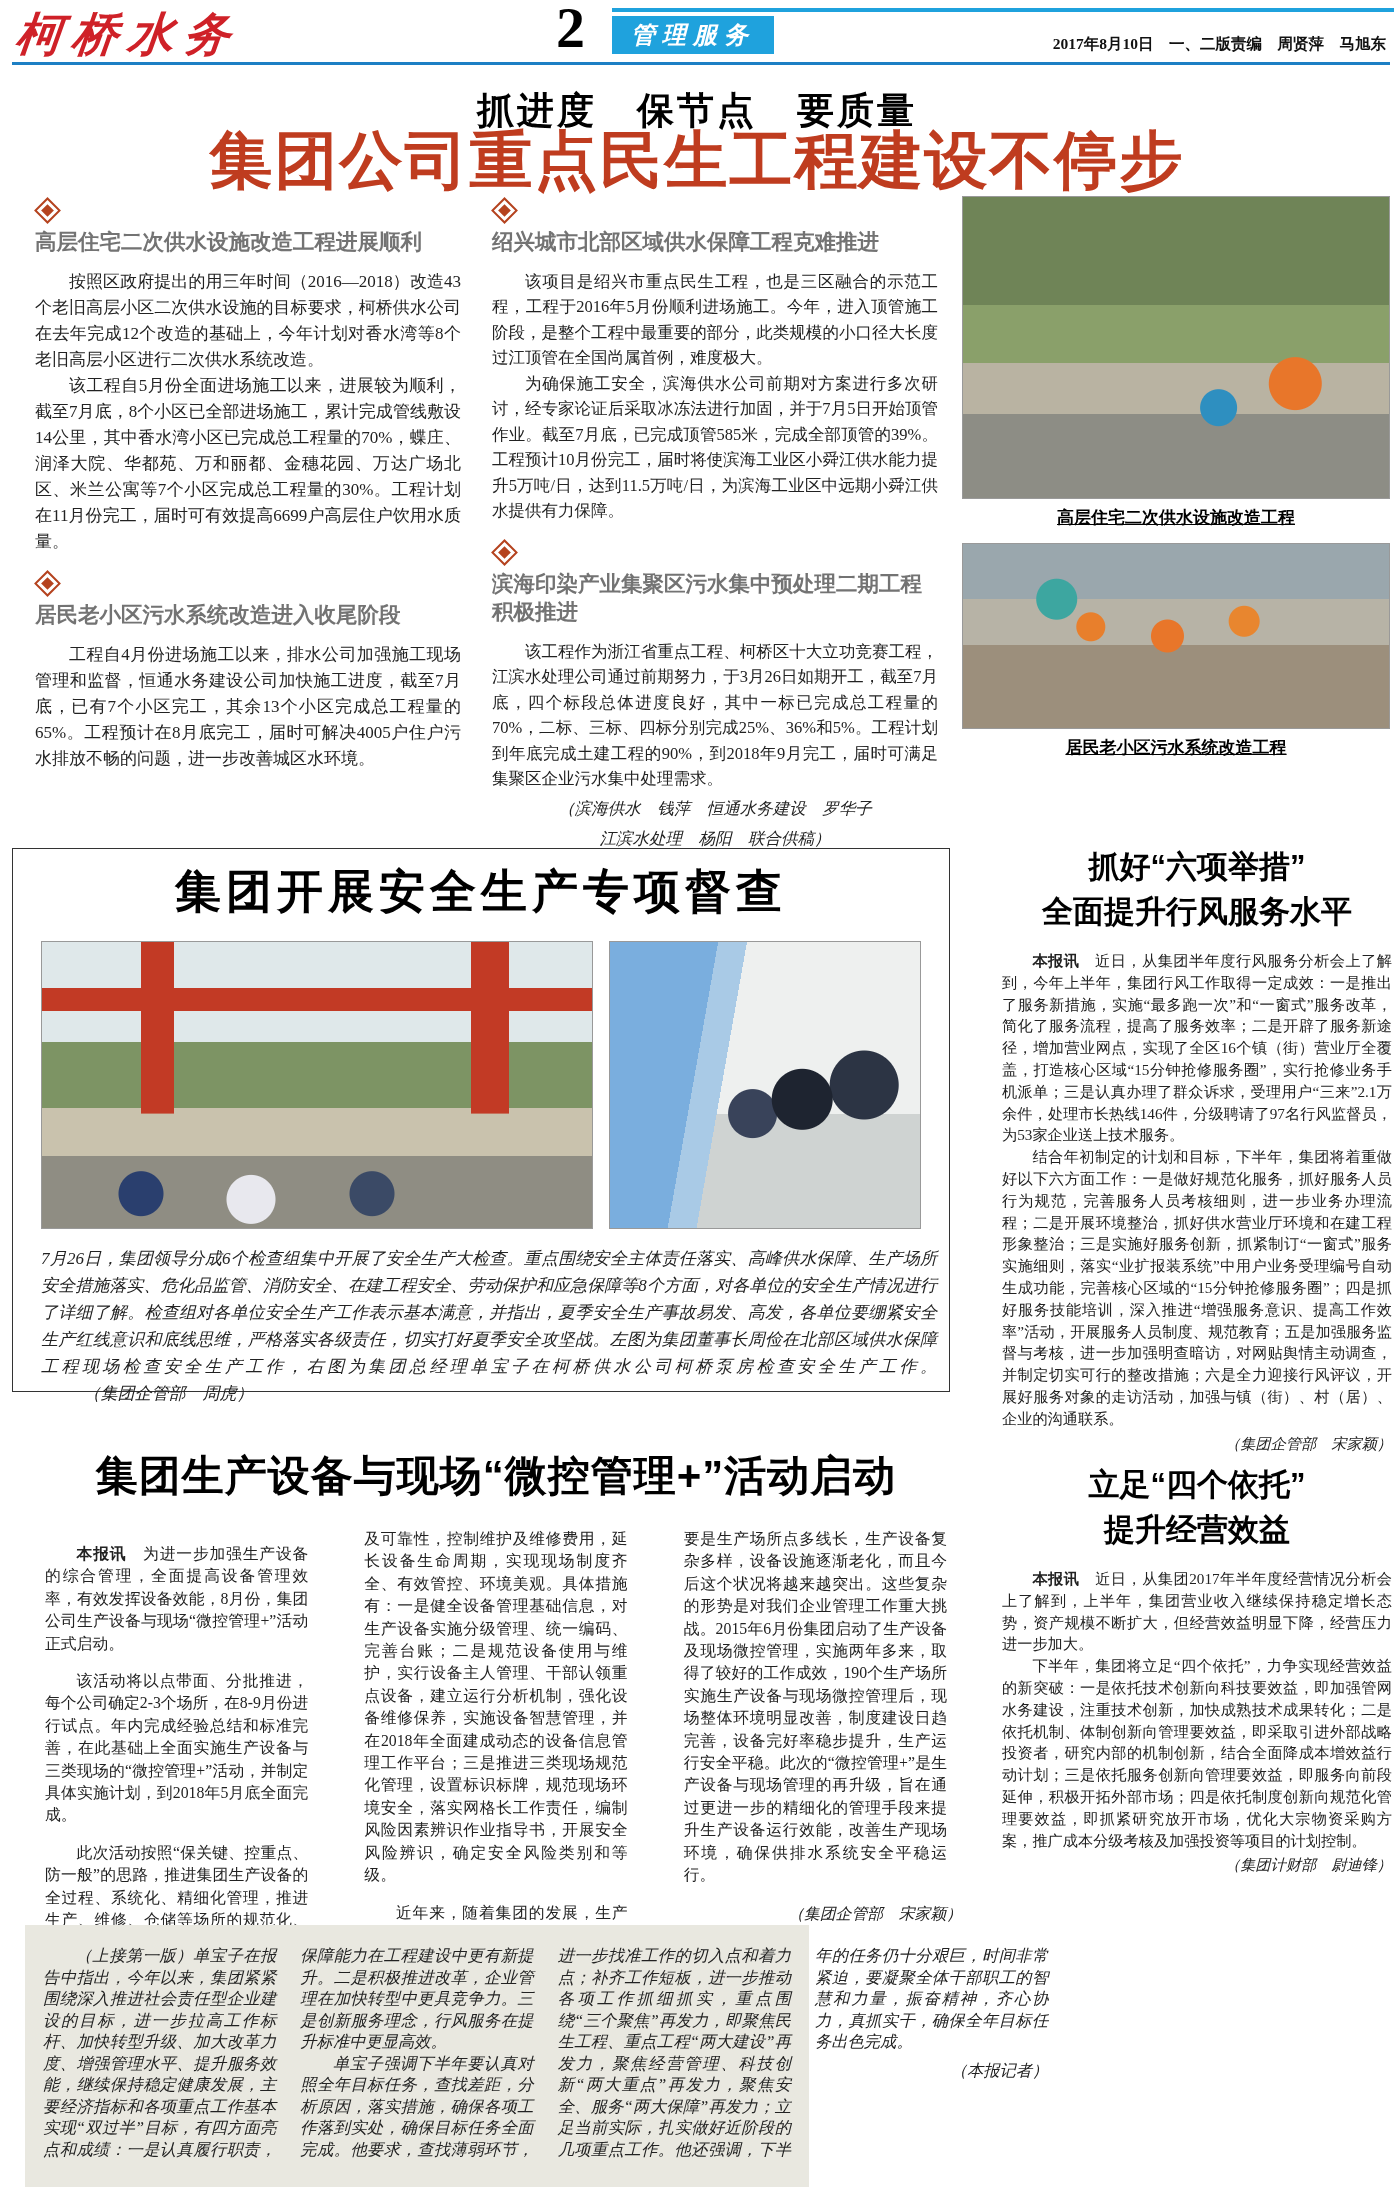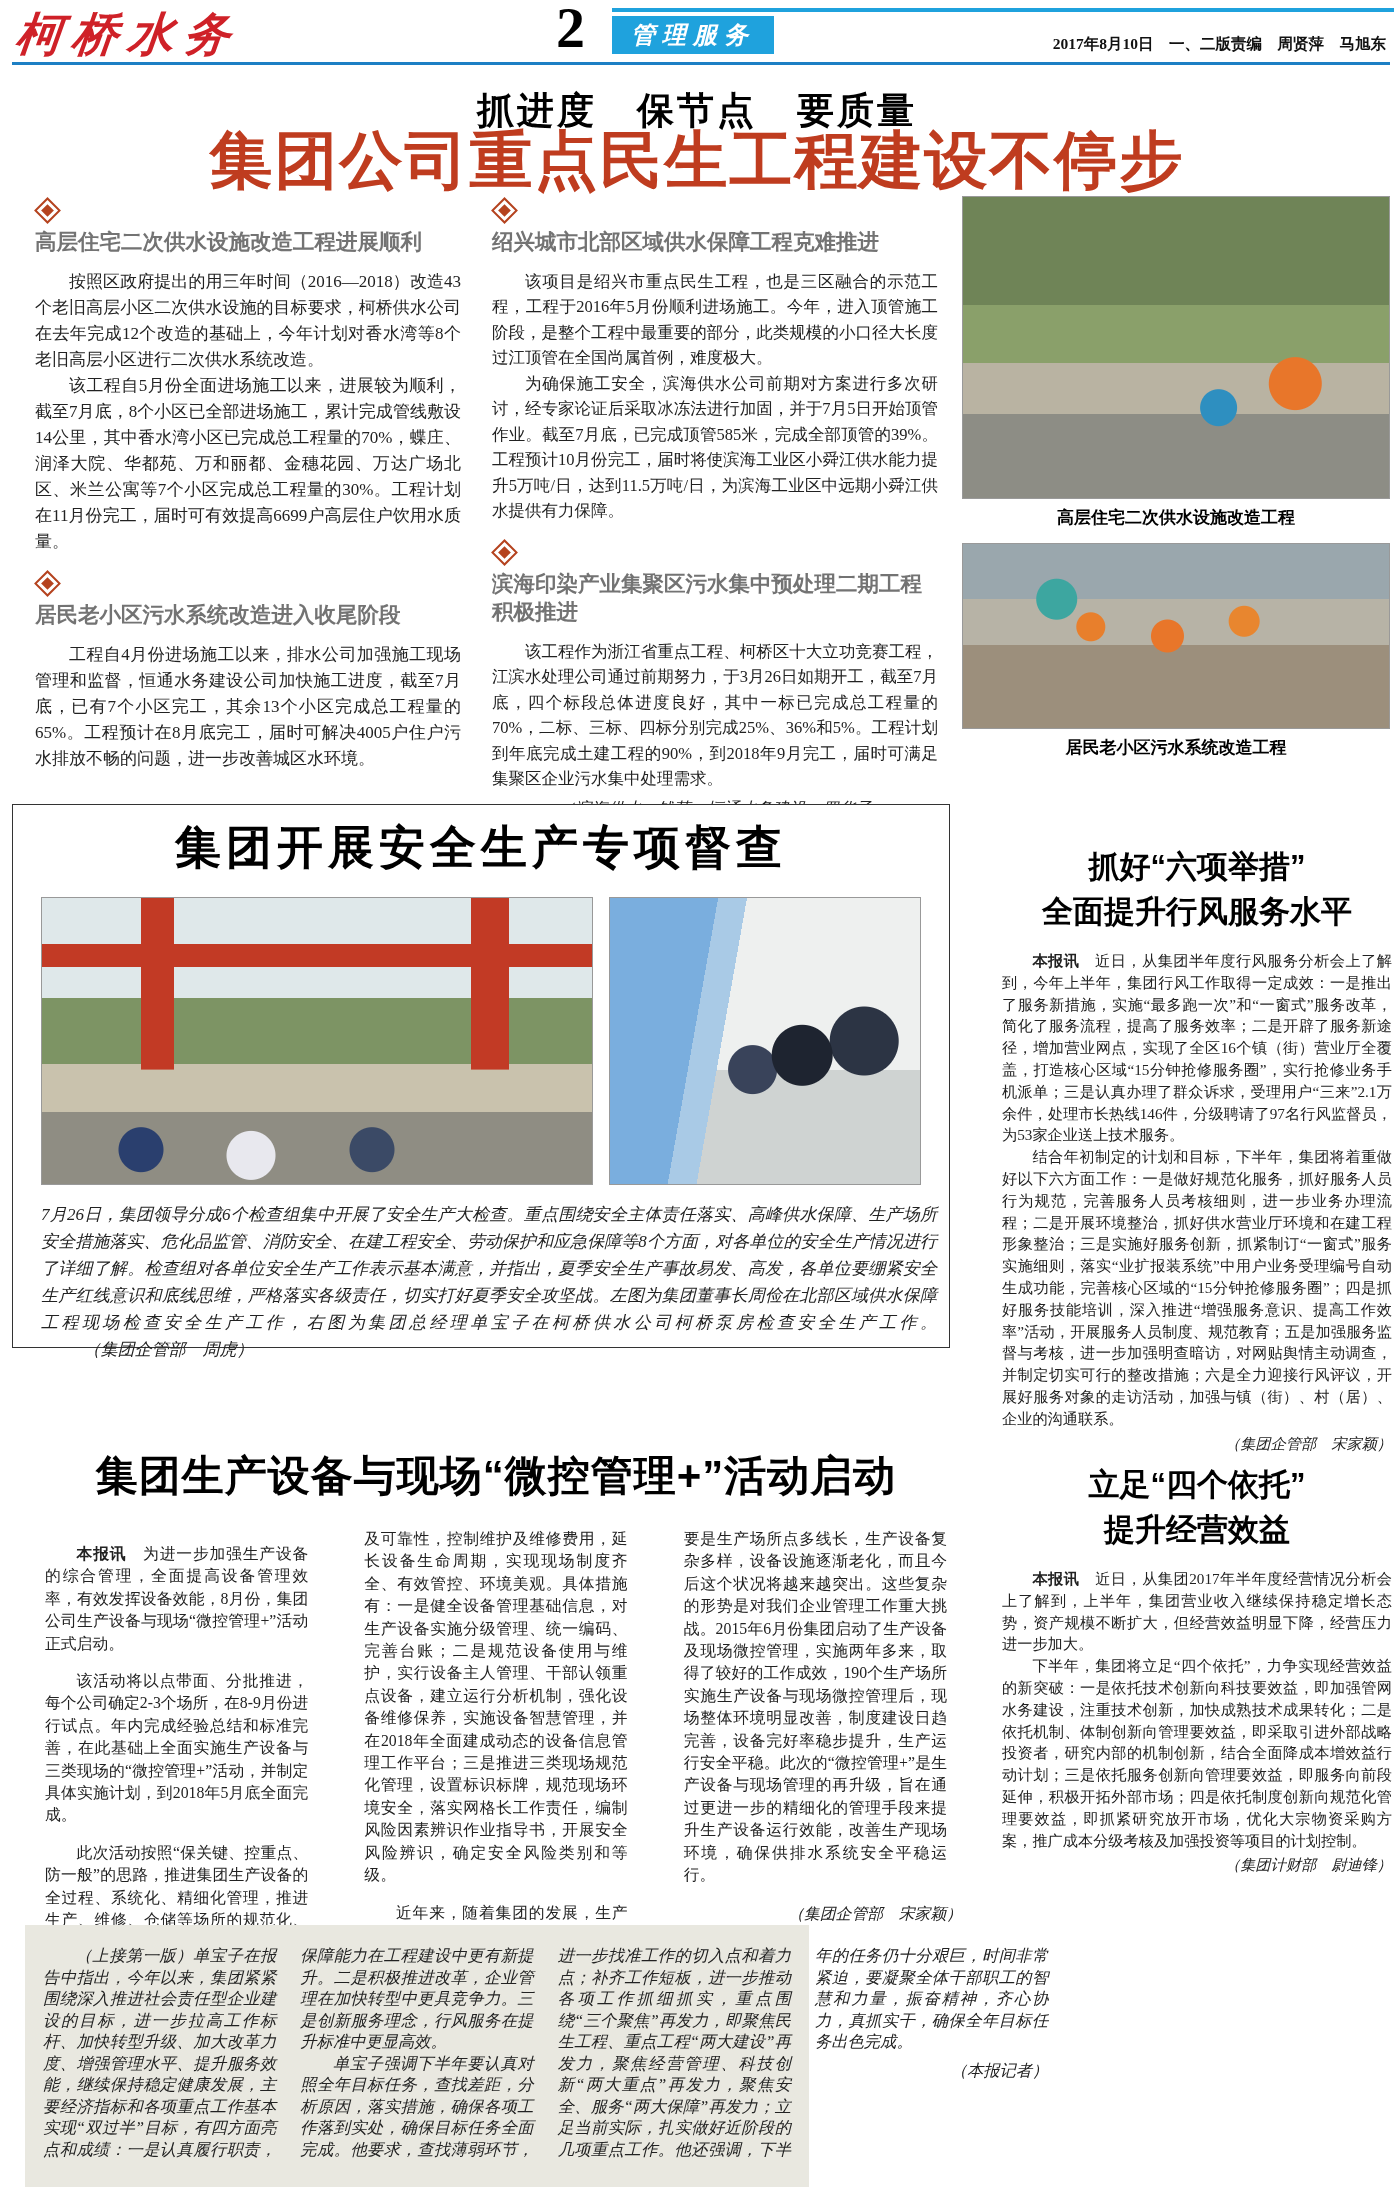--- a/index.html
+++ b/index.html
@@ -36,35 +36,35 @@
   .bullet::after{content:'';position:absolute;inset:3px;background:#b5431f;}
   .bp{font-size:17px;line-height:26px;text-align:justify;text-indent:2em;margin:0;color:#222;}
   .col2 .bp{font-size:16.5px;line-height:25.5px;}
   .art{margin-bottom:14px;}
   .byline-center{font-style:italic;text-align:center;font-size:16.5px;line-height:26px;color:#222;margin-top:4px;}
 
   
   .photo-col{position:absolute;left:962px;top:196px;width:428px;}
   .photo{width:100%;border:1px solid #999;box-sizing:border-box;}
   .photo-caption{text-align:center;font-family:"Liberation Sans",sans-serif;font-weight:bold;
-        font-size:17px;margin:7px 0 14px 0;color:#000;}
+        font-size:17px;margin:7px 0 14px 0;color:#000;text-decoration:underline;}
   .ph1{height:303px;background:
         radial-gradient(circle at 78% 62%, #e8762a 0 26px, transparent 27px),
         radial-gradient(circle at 60% 70%, #2e8fc0 0 18px, transparent 19px),
         linear-gradient(180deg,#6f8457 0 36%, #8aa06a 36% 55%, #b9b3a2 55% 72%, #8d8d85 72% 100%),
         linear-gradient(90deg,#55683f 0 55%, #cfc5ae 55% 100%);background-repeat:no-repeat;}
   .ph2{height:186px;background:
         radial-gradient(circle at 30% 45%, #e87f2c 0 14px, transparent 15px),
         radial-gradient(circle at 48% 50%, #e8762a 0 16px, transparent 17px),
         radial-gradient(circle at 66% 42%, #e8862f 0 15px, transparent 16px),
         radial-gradient(circle at 22% 30%, #3da6a0 0 20px, transparent 21px),
         linear-gradient(180deg,#9aa7ad 0 30%, #b7b3a6 30% 55%, #9c8f7c 55% 100%);background-repeat:no-repeat;}
 
   
-  .safety-box{position:absolute;left:12px;top:804px;width:938px;height:544px;border:1px solid #333;
+  .safety-box{position:absolute;left:12px;top:848px;width:938px;height:544px;border:1px solid #333;
         box-sizing:border-box;background:#fff;}
   .safety-headline{margin-top:12px;text-align:center;font-family:"Liberation Sans",sans-serif;
         font-weight:900;font-size:46px;letter-spacing:5px;color:#000;}
   .safety-photos{display:flex;gap:16px;margin:18px 28px 0 28px;}
   .sph{border:1px solid #999;box-sizing:border-box;height:288px;}
   .sph1{flex:0 0 552px;background:
         linear-gradient(0deg, transparent 0 62%, #c23a25 62% 70%, transparent 70%) 0 -40px/100% 100% no-repeat,
         linear-gradient(90deg, transparent 0 18%, #c23a25 18% 24%, transparent 24% 78%, #c23a25 78% 85%, transparent 85%) 0 0/100% 60% no-repeat,
         radial-gradient(circle at 18% 88%, #2a3f6e 0 22px, transparent 23px),
         radial-gradient(circle at 38% 90%, #e8e8ee 0 24px, transparent 25px),

